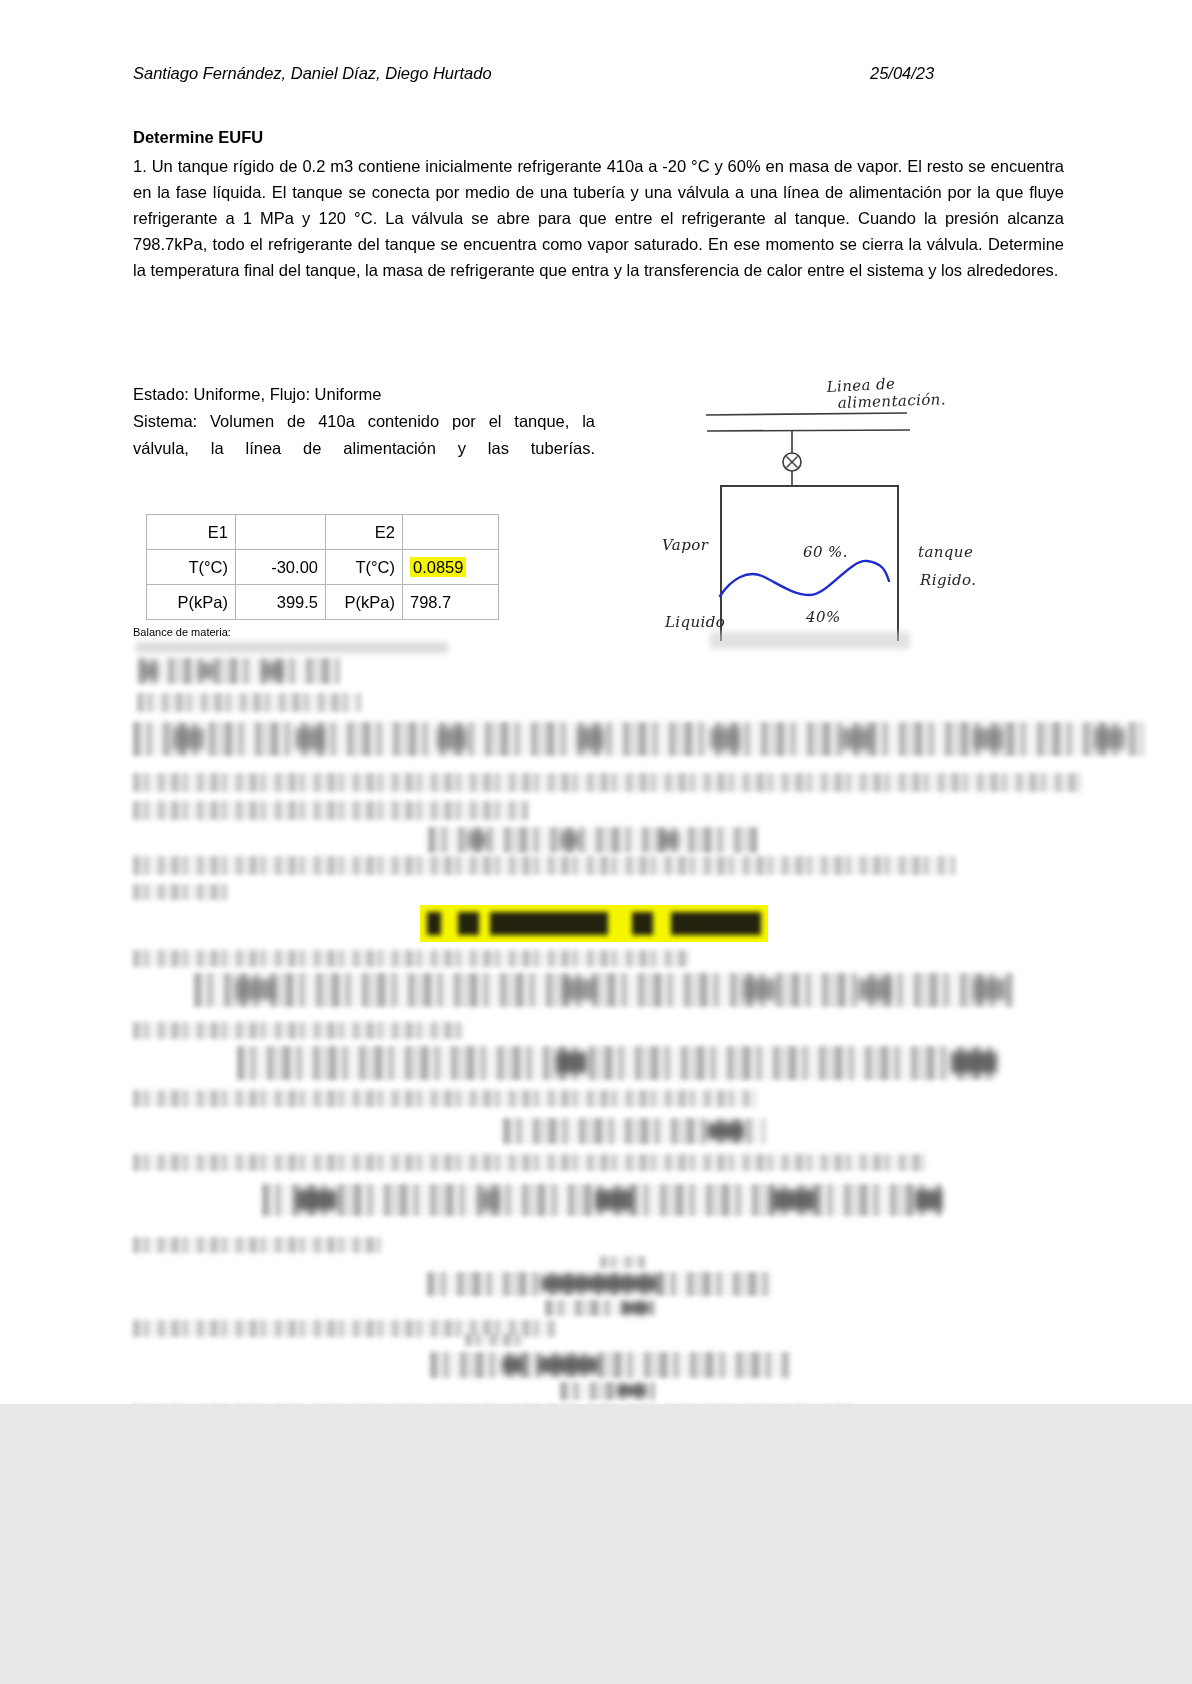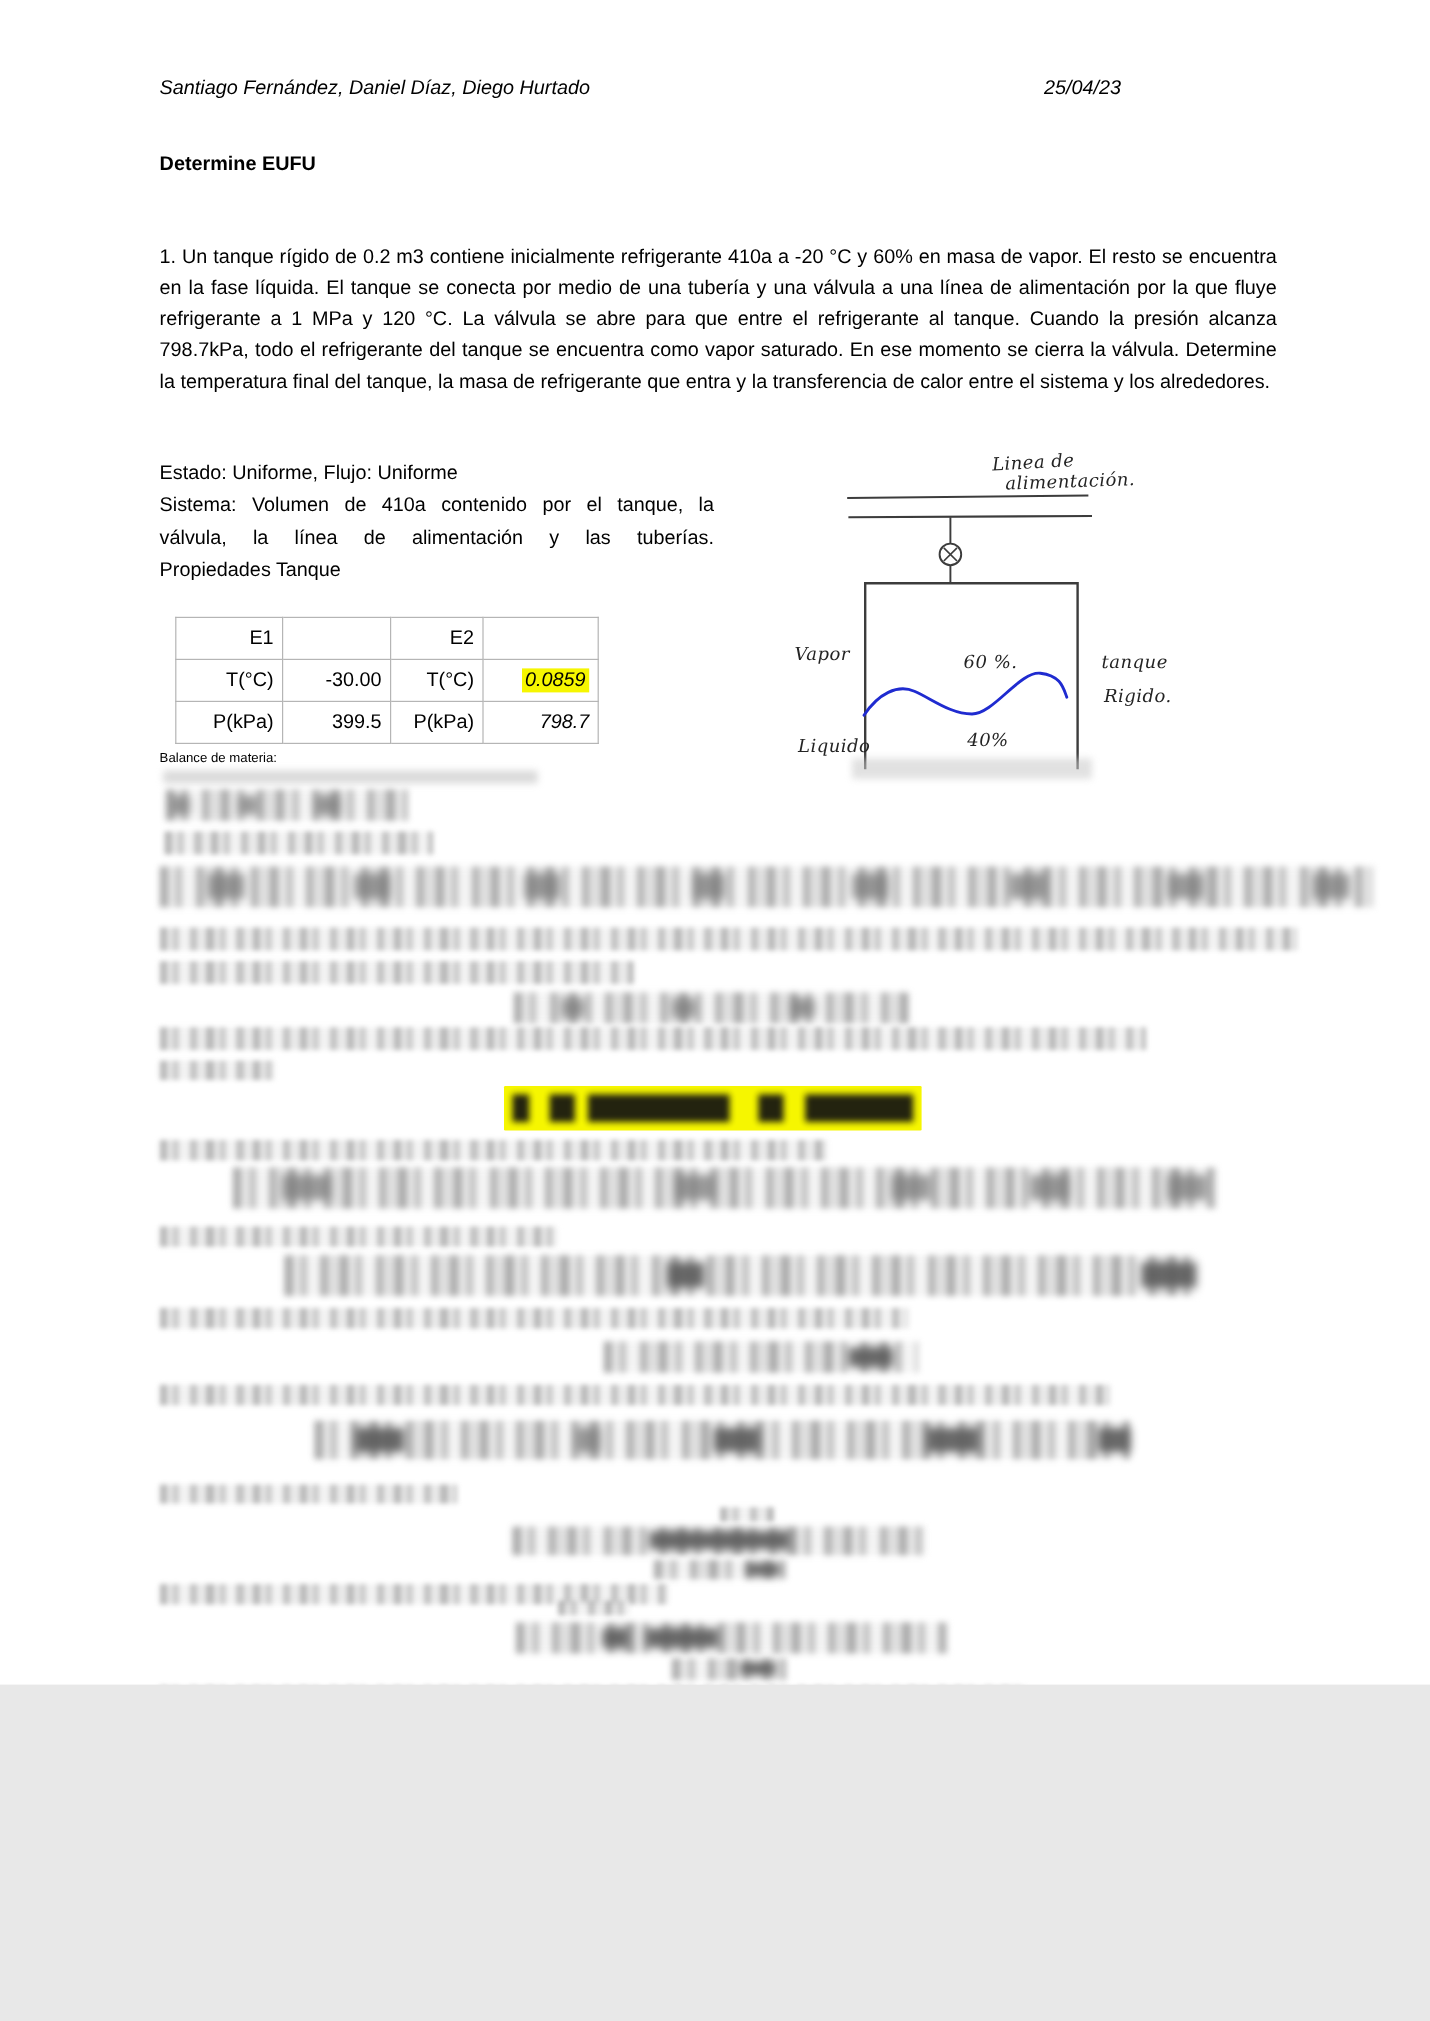--- a/index.html
+++ b/index.html
@@ -5,30 +5,30 @@
   html,body{margin:0;padding:0;background:#e8e8e8;}
   .page{
     position:relative;width:1192px;height:1404px;background:#ffffff;
     font-family:"Liberation Sans",sans-serif;color:#000;overflow:hidden;
     margin:0 auto;
   }
   .hdr-authors{position:absolute;left:133px;top:64px;font-size:16.5px;font-style:italic;}
   .hdr-date{position:absolute;left:870px;top:64px;font-size:16.5px;font-style:italic;}
   .doc-title{position:absolute;left:133px;top:128px;font-size:16.5px;font-weight:bold;}
   .problem{position:absolute;left:133px;top:153px;width:931px;font-size:16.5px;
-    line-height:26px;text-align:justify;margin-top:48px;}
+    line-height:26px;text-align:justify;}
   .analysis{position:absolute;left:133px;top:381px;width:462px;font-size:16.5px;line-height:27px;}
   .analysis .stretch{text-align:justify;text-align-last:justify;}
   .props-table{position:absolute;left:146px;top:514px;border-collapse:collapse;
     font-size:16.5px;}
   .props-table td{border:1px solid #b5b5b5;height:34px;padding:0 7px;vertical-align:middle;text-align:right;}
   .props-table td.c0{width:74px;}
   .props-table td.c1{width:75px;text-align:right;}
   .props-table td.c2{width:62px;}
-  .props-table td.c3{width:81px;text-align:right;font-style:italic;}
+  .props-table td.c3{width:81px;text-align:left;}
   .hl-val{background:#f6f600;padding:1px 3px;}
   .balance{position:absolute;left:133px;top:626px;font-size:11px;}
 
   
   .diagram{position:absolute;left:610px;top:345px;width:390px;height:320px;}
   .hand{font-family:"DejaVu Serif",serif;font-style:italic;font-size:15px;fill:#242424;letter-spacing:.4px;}
 
   
   #redacted-layer{position:absolute;left:0;top:0;width:100%;height:100%;pointer-events:none;}
   .rd{position:absolute;border-radius:1px;}
@@ -50,21 +50,20 @@
   <div class="hdr-authors">Santiago Fernández, Daniel Díaz, Diego Hurtado</div>
   <div class="hdr-date">25/04/23</div>
 
   <div class="doc-title">Determine EUFU</div>
   <div class="problem">1. Un tanque rígido de 0.2 m3 contiene inicialmente refrigerante 410a a -20 °C y 60% en masa de vapor. El resto se encuentra en la fase líquida. El tanque se conecta por medio de una tubería y una válvula a una línea de alimentación por la que fluye refrigerante a 1 MPa y 120 °C. La válvula se abre para que entre el refrigerante al tanque. Cuando la presión alcanza 798.7kPa, todo el refrigerante del tanque se encuentra como vapor saturado. En ese momento se cierra la válvula. Determine la temperatura final del tanque, la masa de refrigerante que entra y la transferencia de calor entre el sistema y los alrededores.</div>
 
   <div class="analysis">
     <div>Estado: Uniforme, Flujo: Uniforme</div>
     <div class="stretch">Sistema: Volumen de 410a contenido por el tanque, la</div>
     <div class="stretch">válvula, la línea de alimentación y las tuberías.</div>
-    <div>Propiedades Tanque</div>
   </div>
 
   <table class="props-table">
     <tbody>
       <tr>
         <td class="c0">E1</td>
         <td class="c1"></td>
         <td class="c2">E2</td>
         <td class="c3"></td>
       </tr>

